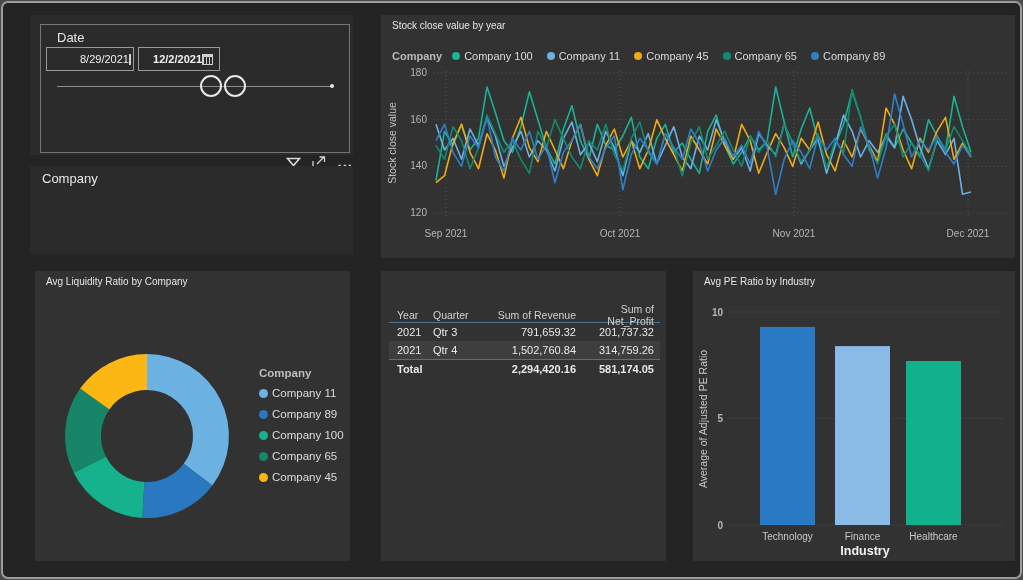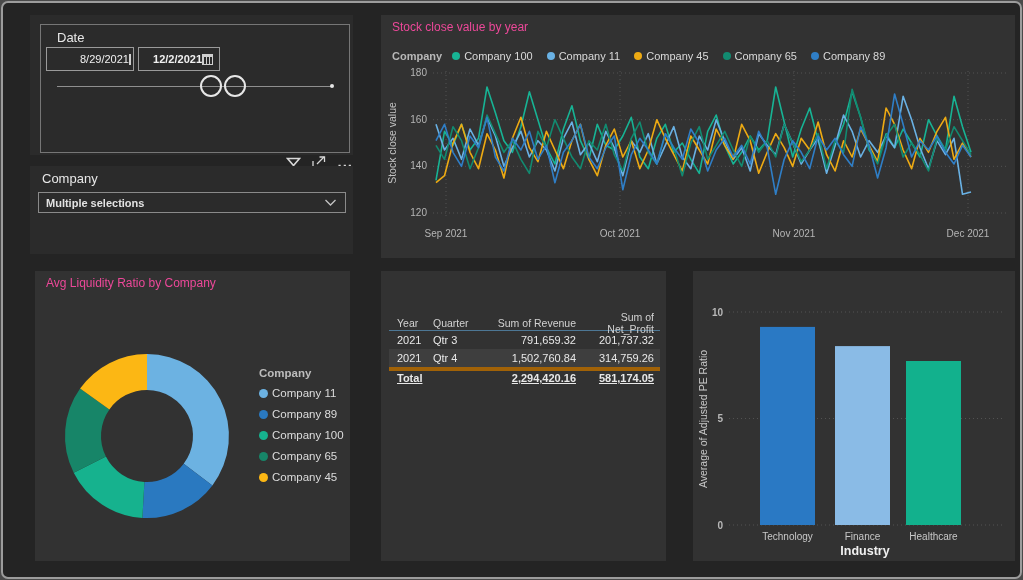--- a/index.html
+++ b/index.html
@@ -33,44 +33,44 @@
   .company-panel { left:27px; top:163px; width:323px; height:88px; }
   .dropdown { position:absolute; left:8px; top:26px; width:308px; height:21px; border:1px solid #8a8a8a; display:flex; align-items:center; }
   .dropdown .val { margin-left:7px; font-size:11px; font-weight:bold; color:#e2e2e2; flex:1; }
   .dropdown svg { margin-right:8px; }
 
   
   .line-panel  { left:378px; top:12px;  width:634px; height:243px; }
   .donut-panel { left:32px;  top:268px; width:315px; height:290px; }
   .table-panel { left:378px; top:268px; width:285px; height:290px; }
   .bar-panel   { left:690px; top:268px; width:322px; height:290px; }
-  .vis-title { position:absolute; left:11px; top:5px; font-size:12px; color:#ec4899; white-space:nowrap; }
+  .vis-title { position:absolute; left:11px; top:5px; font-size:10px; color:#e5e5e5; white-space:nowrap; }
 
   .legend-row { position:absolute; left:11px; top:33px; height:16px; display:flex; align-items:center; font-size:11px; color:#d9d9d9; }
   .legend-row .legend-label { font-weight:bold; color:#b8b8b8; margin-right:10px; }
   .legend-row .legend-item { display:flex; align-items:center; margin-right:14px; }
   .legend-dot { width:8px; height:8px; border-radius:50%; margin-right:4px; flex:none; }
 
   .donut-legend { position:absolute; left:224px; top:96px; font-size:11.5px; color:#dcdcdc; }
   .donut-legend .legend-label { font-weight:bold; color:#bdbdbd; margin-bottom:8px; }
   .donut-legend .legend-item { display:flex; align-items:center; margin-bottom:9px; }
   .donut-legend .legend-dot { width:9px; height:9px; }
 
   svg text { font-family:"Liberation Sans", sans-serif; }
   .chart-svg { position:absolute; left:0; }
 
   
   .pbi-table { position:absolute; left:8px; top:32px; width:271px; font-size:11px; color:#e8e8e8; }
   .t-row { display:grid; grid-template-columns:40px 58px 95px 78px; height:18px; align-items:center; }
-  .t-head { color:#d2d2d2; font-size:10.5px; height:20px; border-bottom:1px solid #4d7795;margin-top:8px; }
+  .t-head { color:#d2d2d2; font-size:10.5px; height:20px; border-bottom:1px solid #4d7795; }
   .t-row .c0 { padding-left:8px; }
   .t-row .c1 { padding-left:4px; }
   .t-row .c2, .t-row .c3 { text-align:right; padding-right:6px; }
   .t-row.alt { background:#3e3e3e; }
-  .t-row.total { font-weight:bold; border-top:4px solid #a16207;text-decoration:underline; }
+  .t-row.total { font-weight:bold; border-top:1px solid #a16207; }
 </style>
 </head>
 <body>
 
 <div class="frame">
 
   <section class="panel slicer-bg date-panel">
     <div class="slicer-box">
       <div class="slicer-title">Date</div>
       <div class="date-input di-1">
@@ -101,26 +101,20 @@
         <path d="M1 5 v7 h7"></path>
           <path d="M5 8 L12 1"></path>
           <path d="M7.5 1 H12.5 V6"></path>
       </svg>
     </span>
     <span class="vh-icon more-dots">...</span>
   </div>
 
   <section class="panel slicer-bg company-panel">
     <div class="slicer-title" style="left:12px;">Company</div>
-    <div class="dropdown">
-      <span class="val">Multiple selections</span>
-      <svg width="13" height="8">
-          <polyline points="1.5,1 6.5,6 11.5,1" fill="none" stroke="#c4c4c4" stroke-width="1.3"></polyline>
-        </svg>
-    </div>
   </section>
 
   <section class="panel line-panel">
     <div class="vis-title">Stock close value by year</div>
     <div class="legend-row">
       <span class="legend-label">Company</span>
       <span id="line-legend-items" style="display:flex;">
           <span class="legend-item">
             <span class="legend-dot" style="background: rgb(23, 179, 148);"></span>
             <span>Company 100</span>
@@ -228,20 +222,21 @@
         <div class="t-row total">
           <div class="c0">Total</div>
           <div class="c1"></div>
           <div class="c2">2,294,420.16</div>
           <div class="c3">581,174.05</div>
         </div>
       </div>
   </section>
 
   <section class="panel bar-panel">
+    <div class="vis-title">Avg PE Ratio by Industry</div>
     <svg id="bar-svg" class="chart-svg" style="top:28px;" width="322" height="262">
         <line x1="36" y1="226" x2="312" y2="226" stroke-dasharray="1 3" stroke="#525252" stroke-width="1" fill="none"></line>
         <text x="30" y="229.5" fill="#b8b8b8" font-size="10" text-anchor="end" font-weight="bold">0</text>
         <line x1="36" y1="119.5" x2="312" y2="119.5" stroke-dasharray="1 3" stroke="#525252" stroke-width="1" fill="none"></line>
         <text x="30" y="123" fill="#b8b8b8" font-size="10" text-anchor="end" font-weight="bold">5</text>
         <line x1="36" y1="13" x2="312" y2="13" stroke-dasharray="1 3" stroke="#525252" stroke-width="1" fill="none"></line>
         <text x="30" y="16.5" fill="#b8b8b8" font-size="10" text-anchor="end" font-weight="bold">10</text>
         <rect x="67" y="27.9" width="55" height="198.1" fill="#2a79c4"></rect>
         <text x="94.5" y="241" fill="#c8c8c8" font-size="10" text-anchor="middle">Technology</text>
         <rect x="142" y="47.1" width="55" height="178.9" fill="#8abbe6"></rect>

